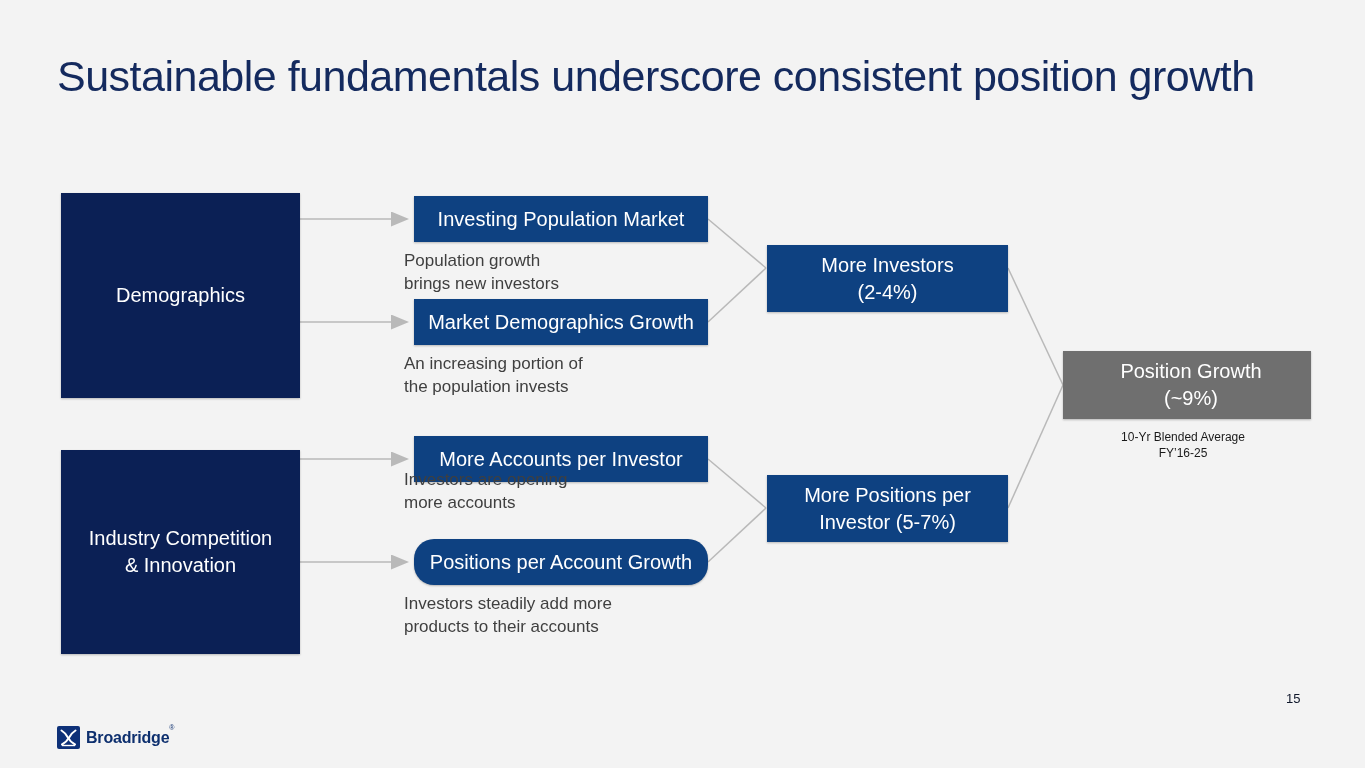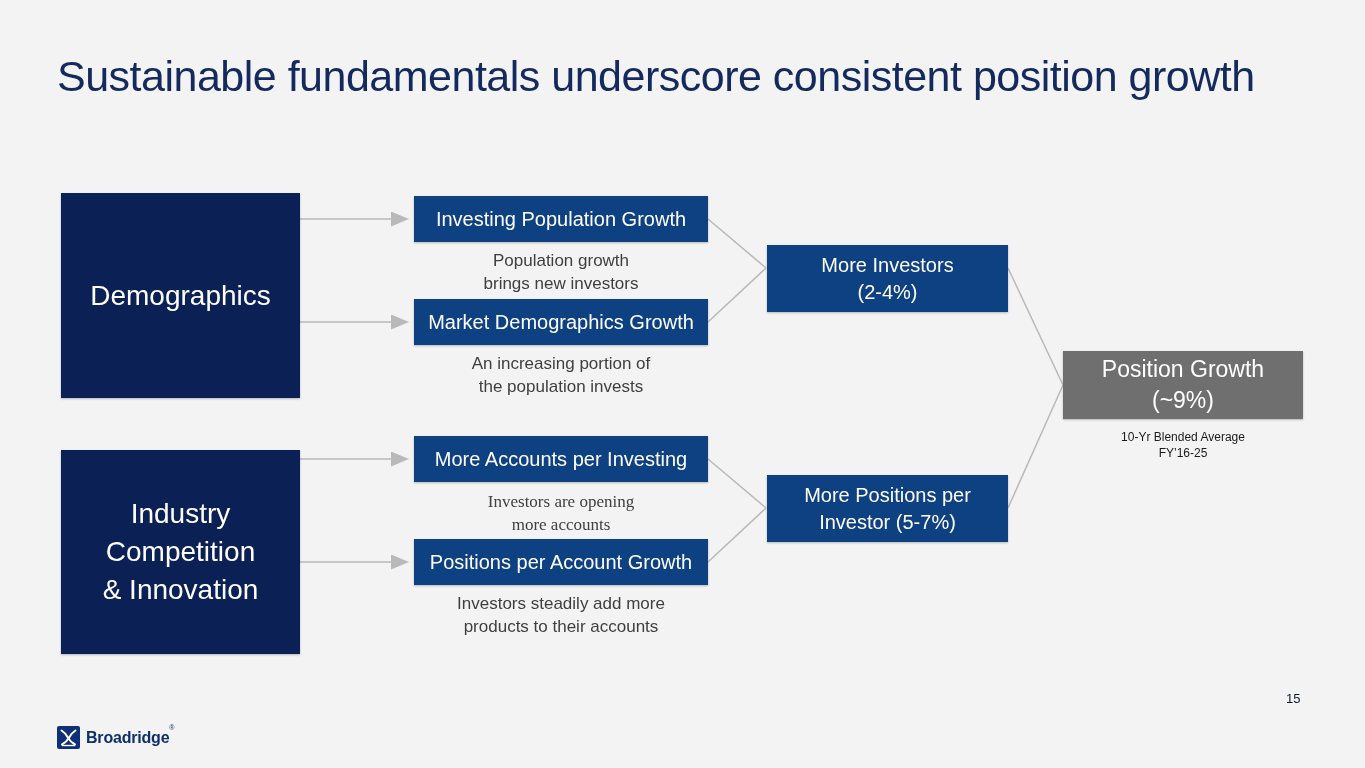--- a/index.html
+++ b/index.html
@@ -30,60 +30,61 @@
     align-items: center;
     justify-content: center;
     text-align: center;
     color: #ffffff;
     white-space: pre-line;
     box-shadow: 0 1px 2px rgba(0,0,0,0.25);
   }
   .driver-box {
     left: 61px; width: 239px;
     background: #0b2055;
-    font-size: 28px;
+    font-size: 20px;
     line-height: 1.35;
   }
   .driver-1 { top: 193px; height: 205px; }
   .driver-2 { top: 450px; height: 204px; }
   .factor-box {
     left: 414px; width: 294px; height: 46px;
     background: #0e4181;
     font-size: 20px;
   }
   .factor-1 { top: 196px; }
   .factor-2 { top: 299px; }
   .factor-3 { top: 436px; }
-  .factor-4 { top: 539px; }
+  .factor-4 { top: 539px; border-radius: 20px; }
   .caption {
     position: absolute;
     left: 404px; width: 314px;
-    text-align: center;
+    text-align: left;
     font-size: 17px;
     line-height: 1.38;
     color: #3f3f3f;
     white-space: pre-line;
   }
   .caption-1 { top: 249px; }
   .caption-2 { top: 352px; }
-  .caption-3 { top: 490px; font-family: Liberation Serif, serif; }
+  .caption-3 { top: 468px; }
   .caption-4 { top: 592px; }
   .outcome-box {
     left: 767px; width: 241px; height: 67px;
     background: #0e4181;
     font-size: 20px;
     line-height: 1.35;
   }
   .outcome-1 { top: 245px; }
   .outcome-2 { top: 475px; }
   .result-box {
     left: 1063px; top: 351px; width: 240px; height: 68px;
     background: #6f6f6f;
-    font-size: 23px;
+    font-size: 20px;
     line-height: 1.35;
+    padding-left: 8px;
   }
   .result-note {
     position: absolute;
     left: 1043px; top: 429px; width: 280px;
     text-align: center;
     font-size: 12px;
     line-height: 1.35;
     color: #1a1a1a;
     white-space: pre-line;
   }
@@ -144,29 +145,29 @@
       <line x1="708" y1="562" x2="766" y2="508"></line>
       <line x1="1008" y1="268" x2="1063" y2="385"></line>
       <line x1="1008" y1="508" x2="1063" y2="385"></line>
     </g>
   </svg>
 
   <div class="box driver-box driver-1">Demographics</div>
   <div class="box driver-box driver-2">Industry Competition
 &amp; Innovation</div>
 
-  <div class="box factor-box factor-1">Investing Population Growth</div>
+  <div class="box factor-box factor-1">Investing Population Market</div>
   <div class="caption caption-1">Population growth
 brings new investors</div>
 
   <div class="box factor-box factor-2">Market Demographics Growth</div>
   <div class="caption caption-2">An increasing portion of
 the population invests</div>
 
-  <div class="box factor-box factor-3">More Accounts per Investing</div>
+  <div class="box factor-box factor-3">More Accounts per Investor</div>
   <div class="caption caption-3">Investors are opening
 more accounts</div>
 
   <div class="box factor-box factor-4">Positions per Account Growth</div>
   <div class="caption caption-4">Investors steadily add more
 products to their accounts</div>
 
   <div class="box outcome-box outcome-1">More Investors
 (2-4%)</div>
   <div class="box outcome-box outcome-2">More Positions per

